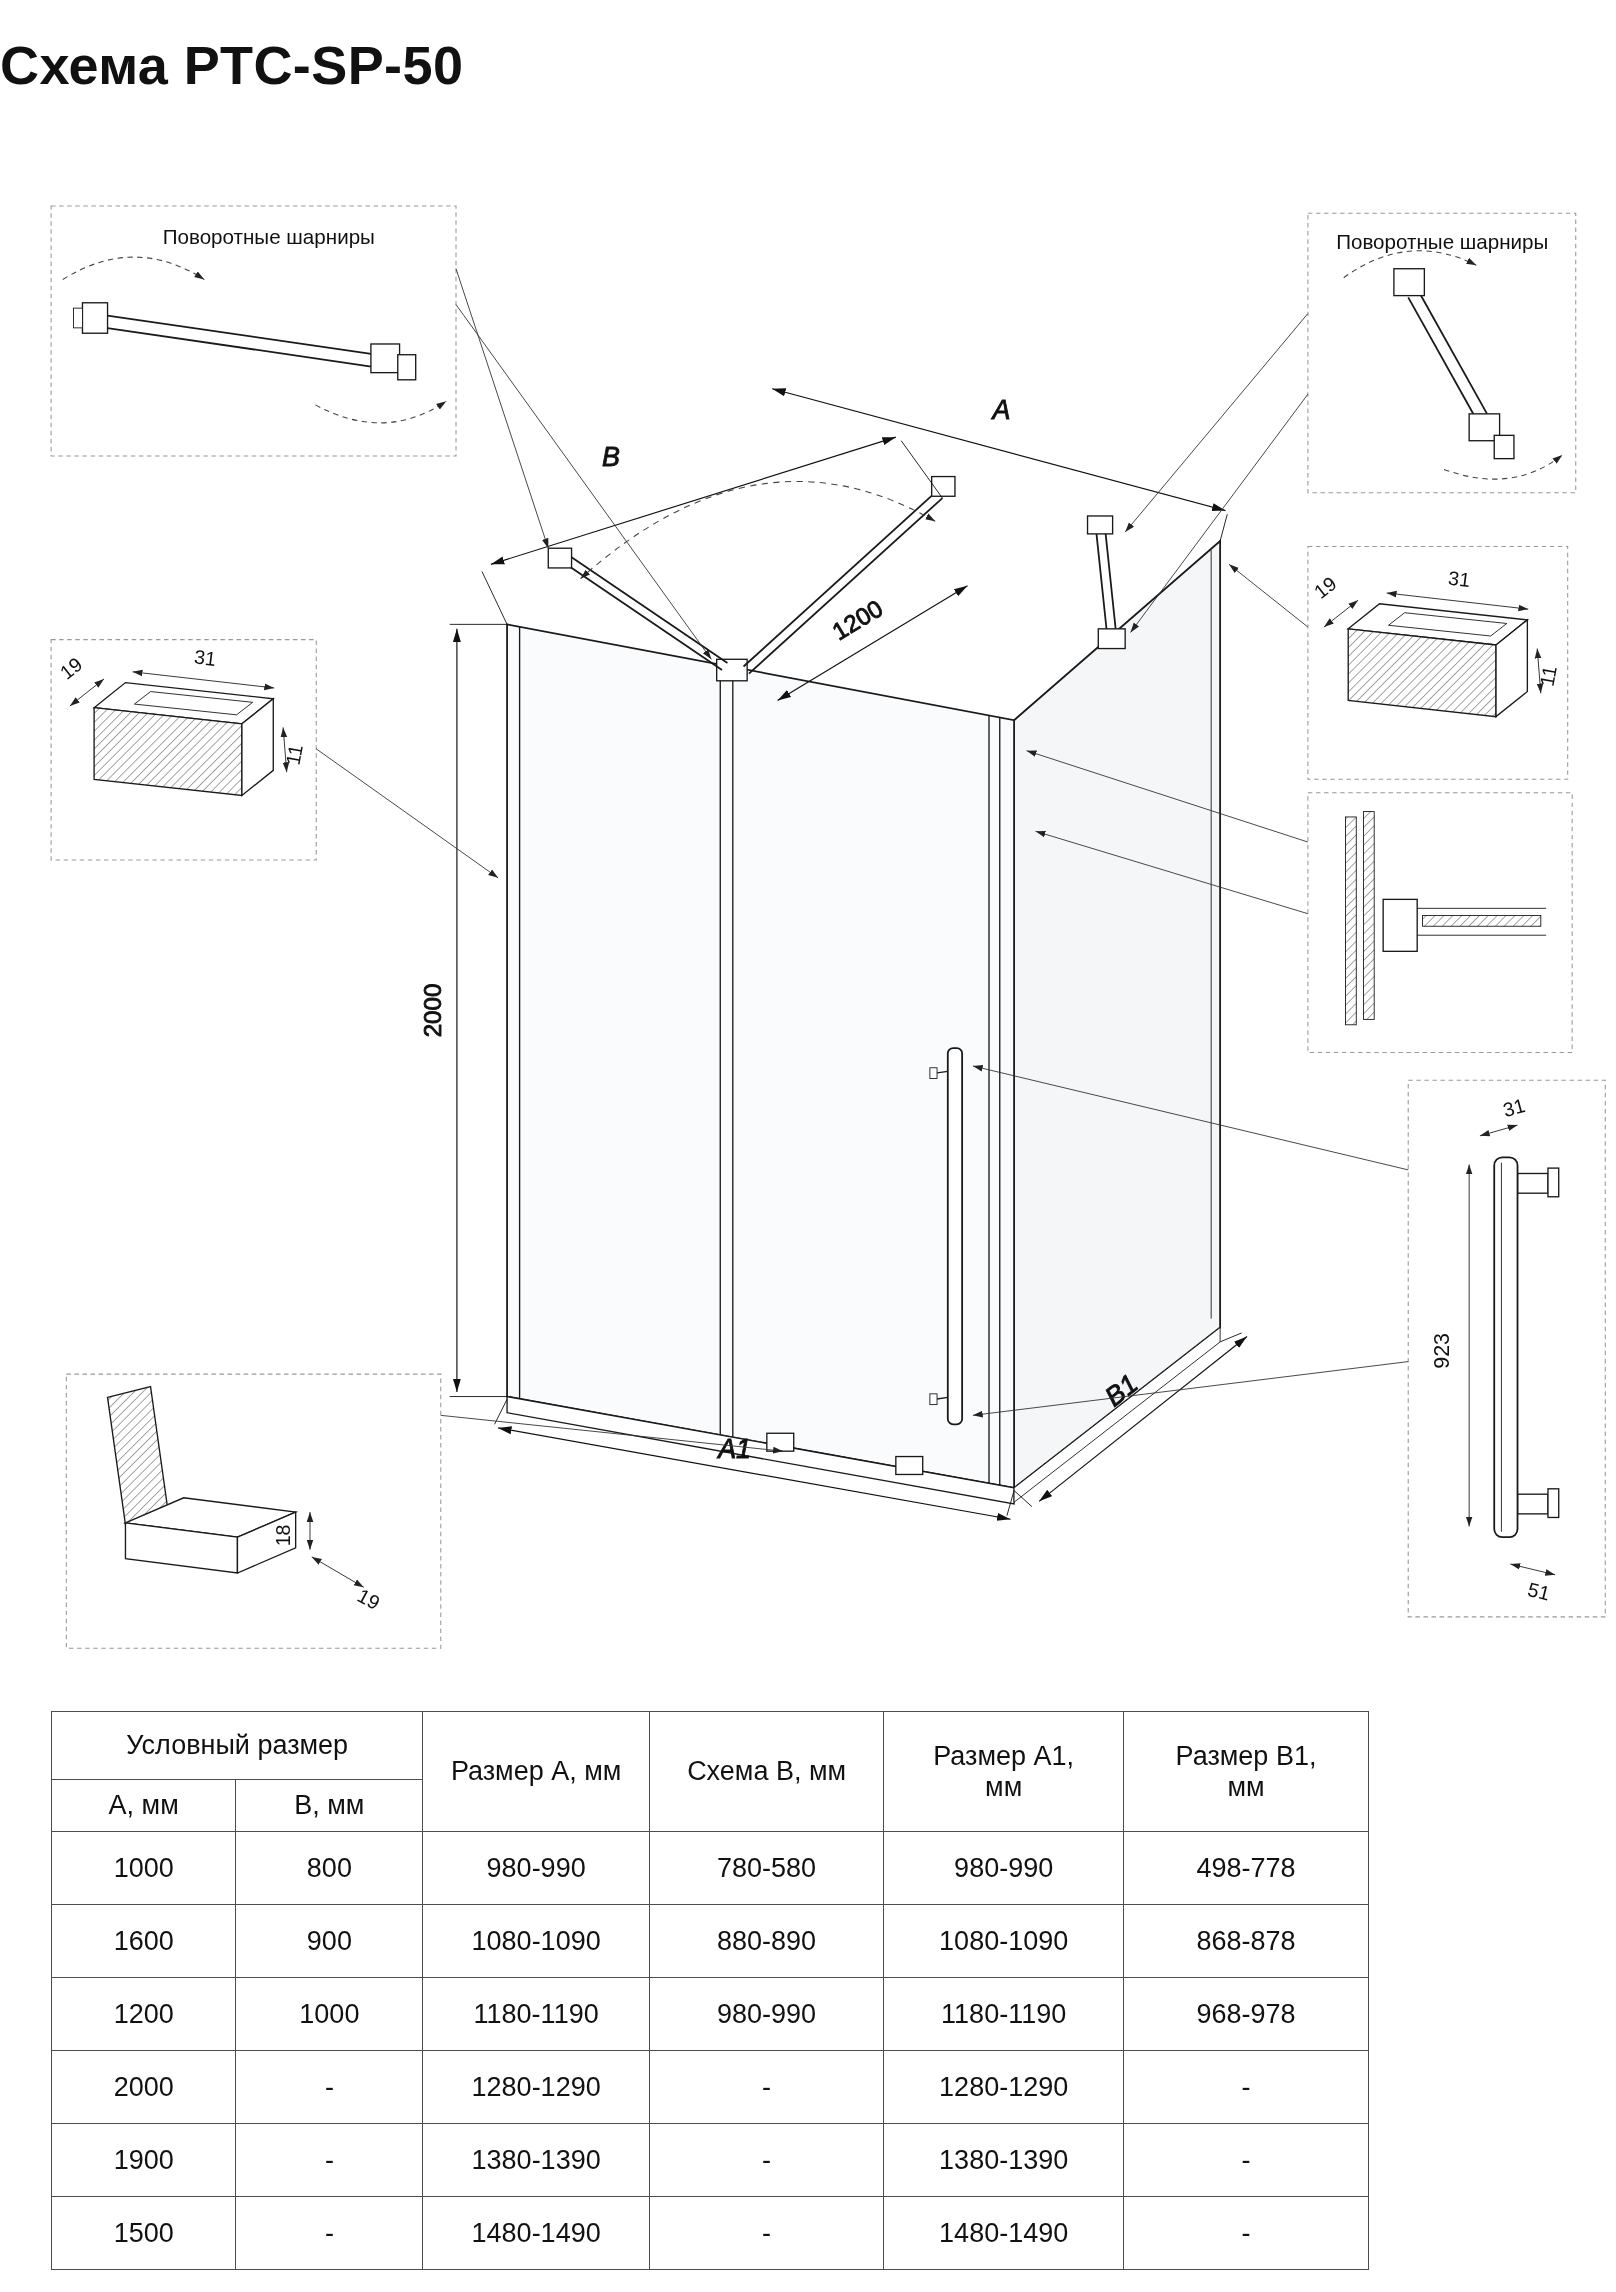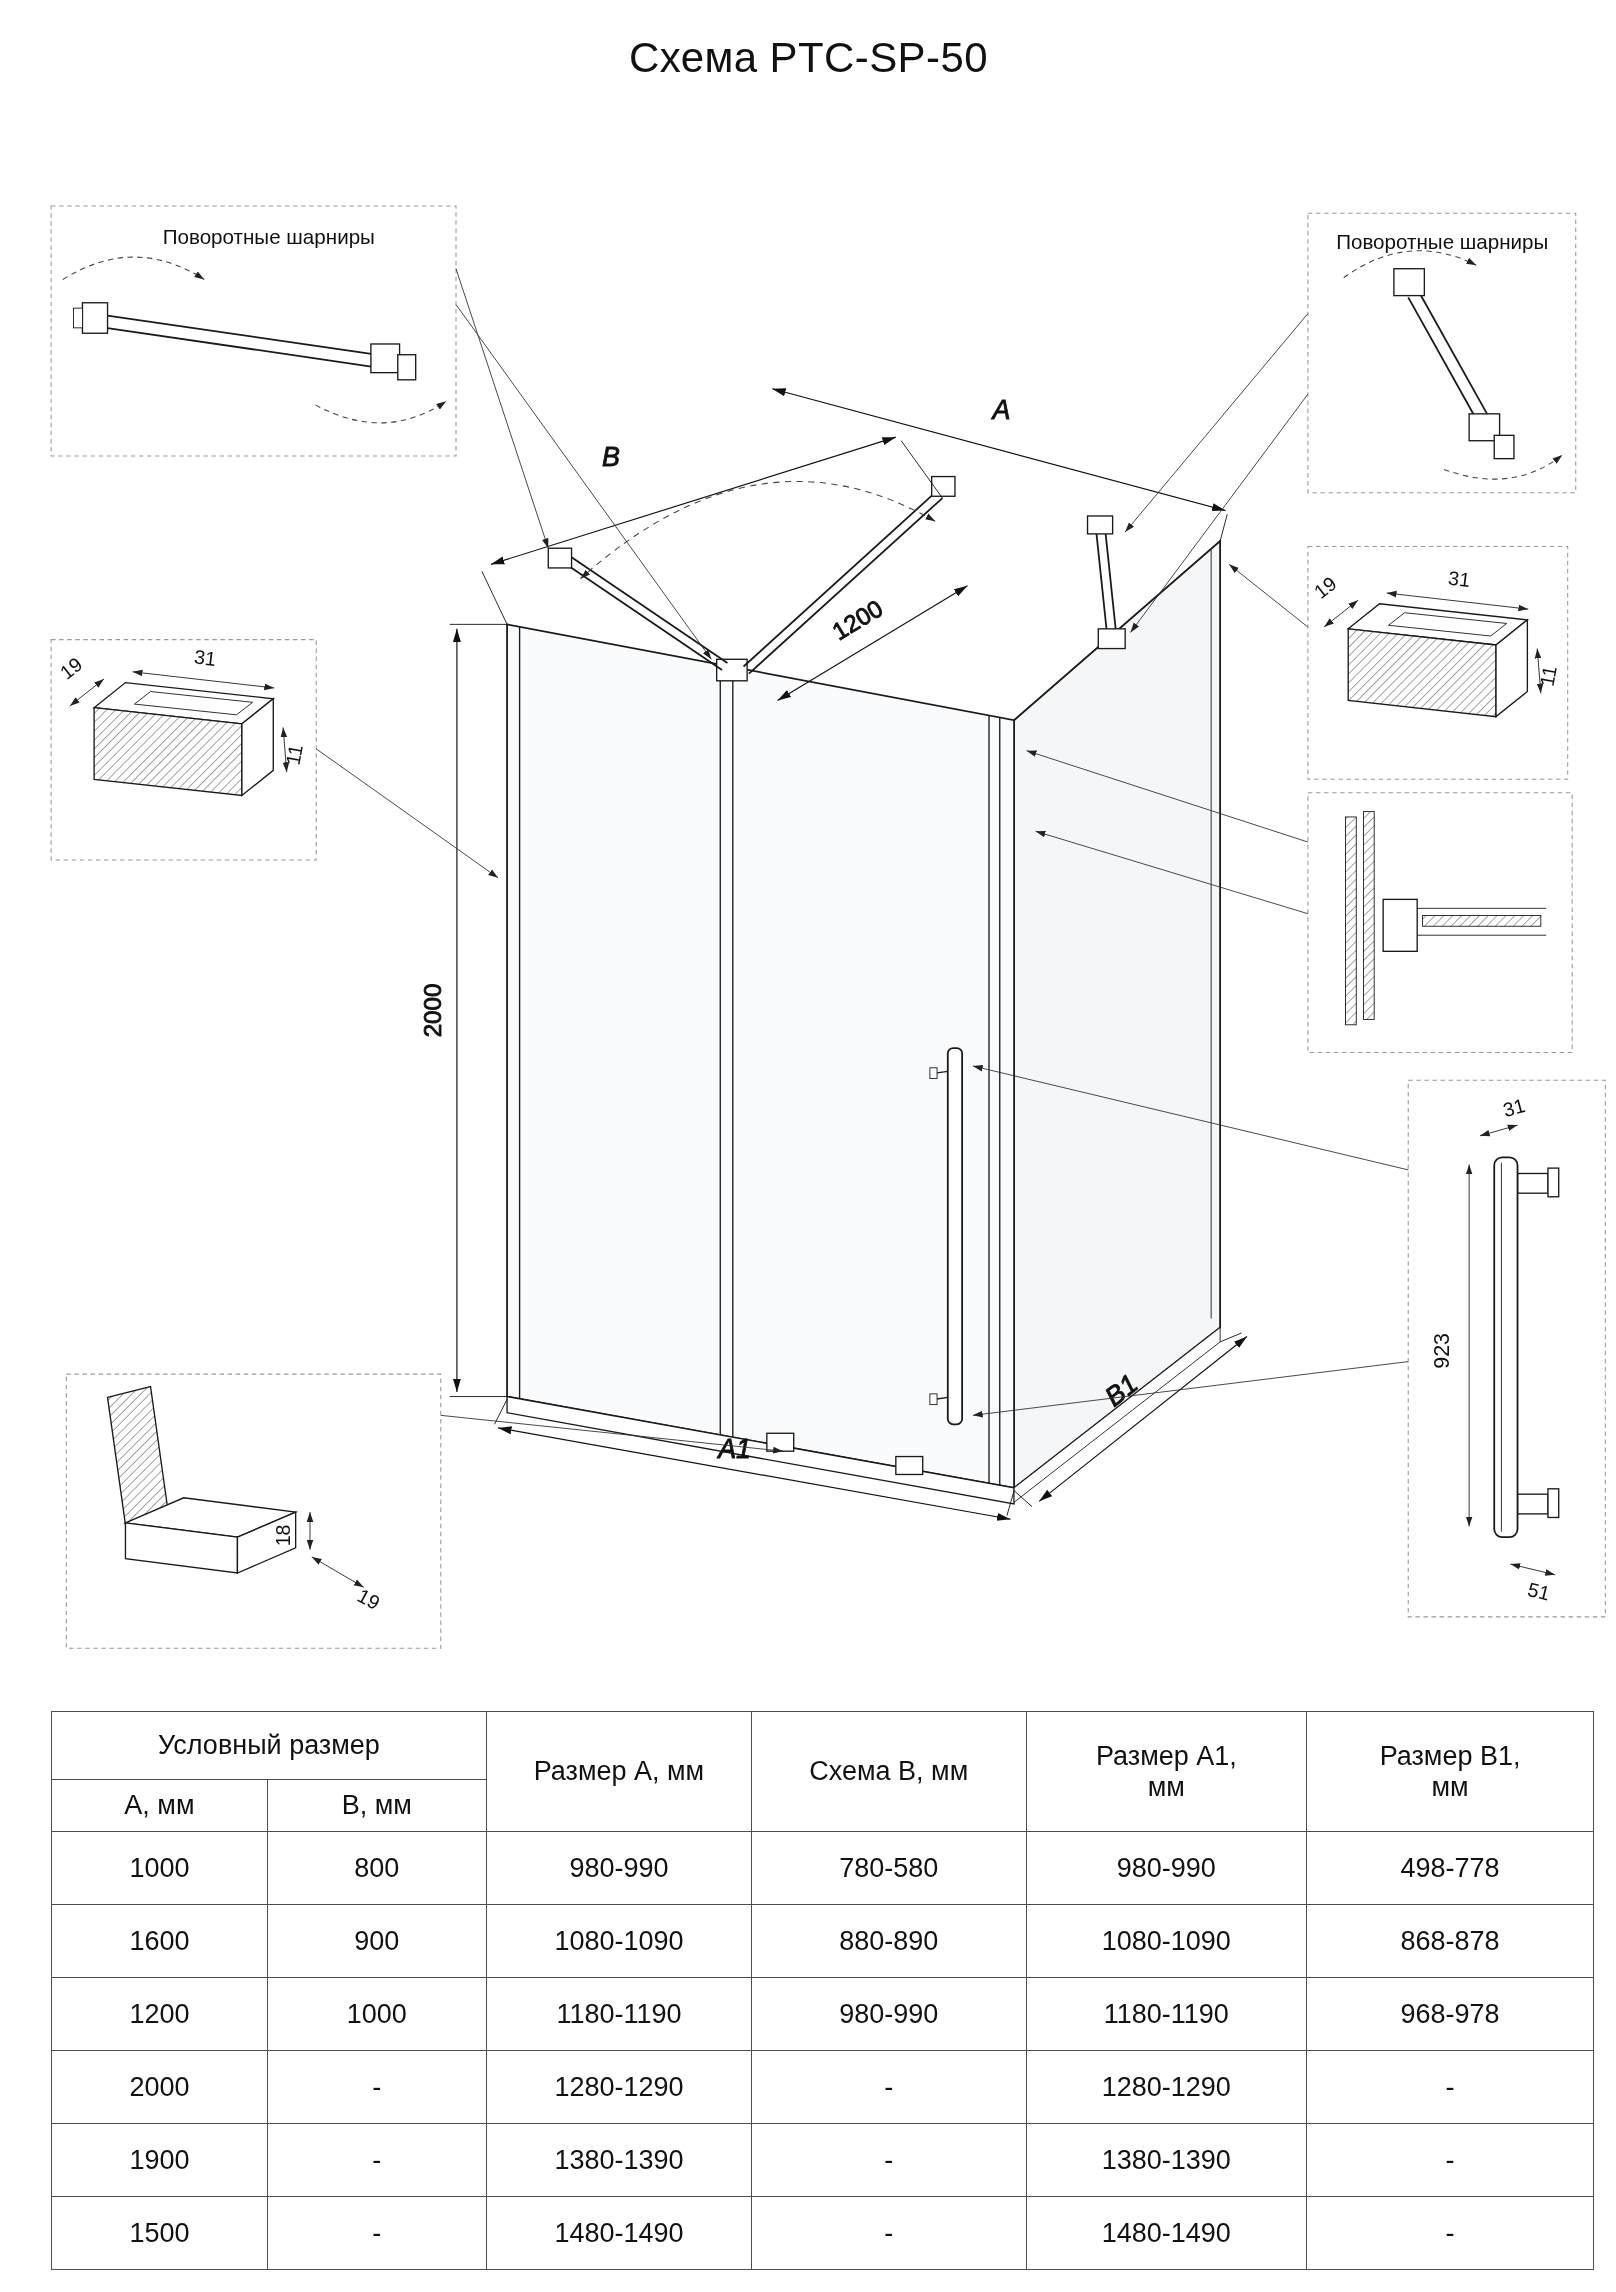--- a/index.html
+++ b/index.html
@@ -1,32 +1,32 @@
 <!DOCTYPE html>
 <html style="font-size:14.3px"><head>
 <meta charset="utf-8">
 <style>
   html,body{margin:0;padding:0;}
   body{
     width:1617px;height:2293px;background:#ffffff;position:relative;
     font-family:"Liberation Sans",sans-serif;color:#111;
   }
   .title{
-    position:absolute;top:34px;left:0;width:100%;text-align:center;
-    font-size:42px;font-weight:400;letter-spacing:0.4px;
+    position:absolute;top:34px;left:0;width:100%;
+    font-size:54px;font-weight:700;letter-spacing:0.4px;
   }
   svg{position:absolute;top:0;left:0;}
   svg text{font-family:"Liberation Sans",sans-serif;fill:#111;}
   .lbl{font-size:23px;}
   .dimn{font-size:24px;}
   .dims{font-size:22px;}
   .dimL{font-size:30px;font-style:italic;}
   .dimM{font-size:27px;}
   .size-table{
-    position:absolute;left:51px;top:1711px;width:1543px;
+    position:absolute;left:51px;top:1711px;width:1318px;
     border-collapse:collapse;table-layout:fixed;
   }
   .size-table th,.size-table td{
     border:1.8px solid #4d4d4d;text-align:center;vertical-align:middle;
     font-size:27px;font-weight:400;padding:0;white-space:pre-line;
   }
   .size-table thead tr.r1{height:68px;}
   .size-table thead tr.r2{height:52px;}
   .size-table tbody tr{height:73px;}
 </style>

